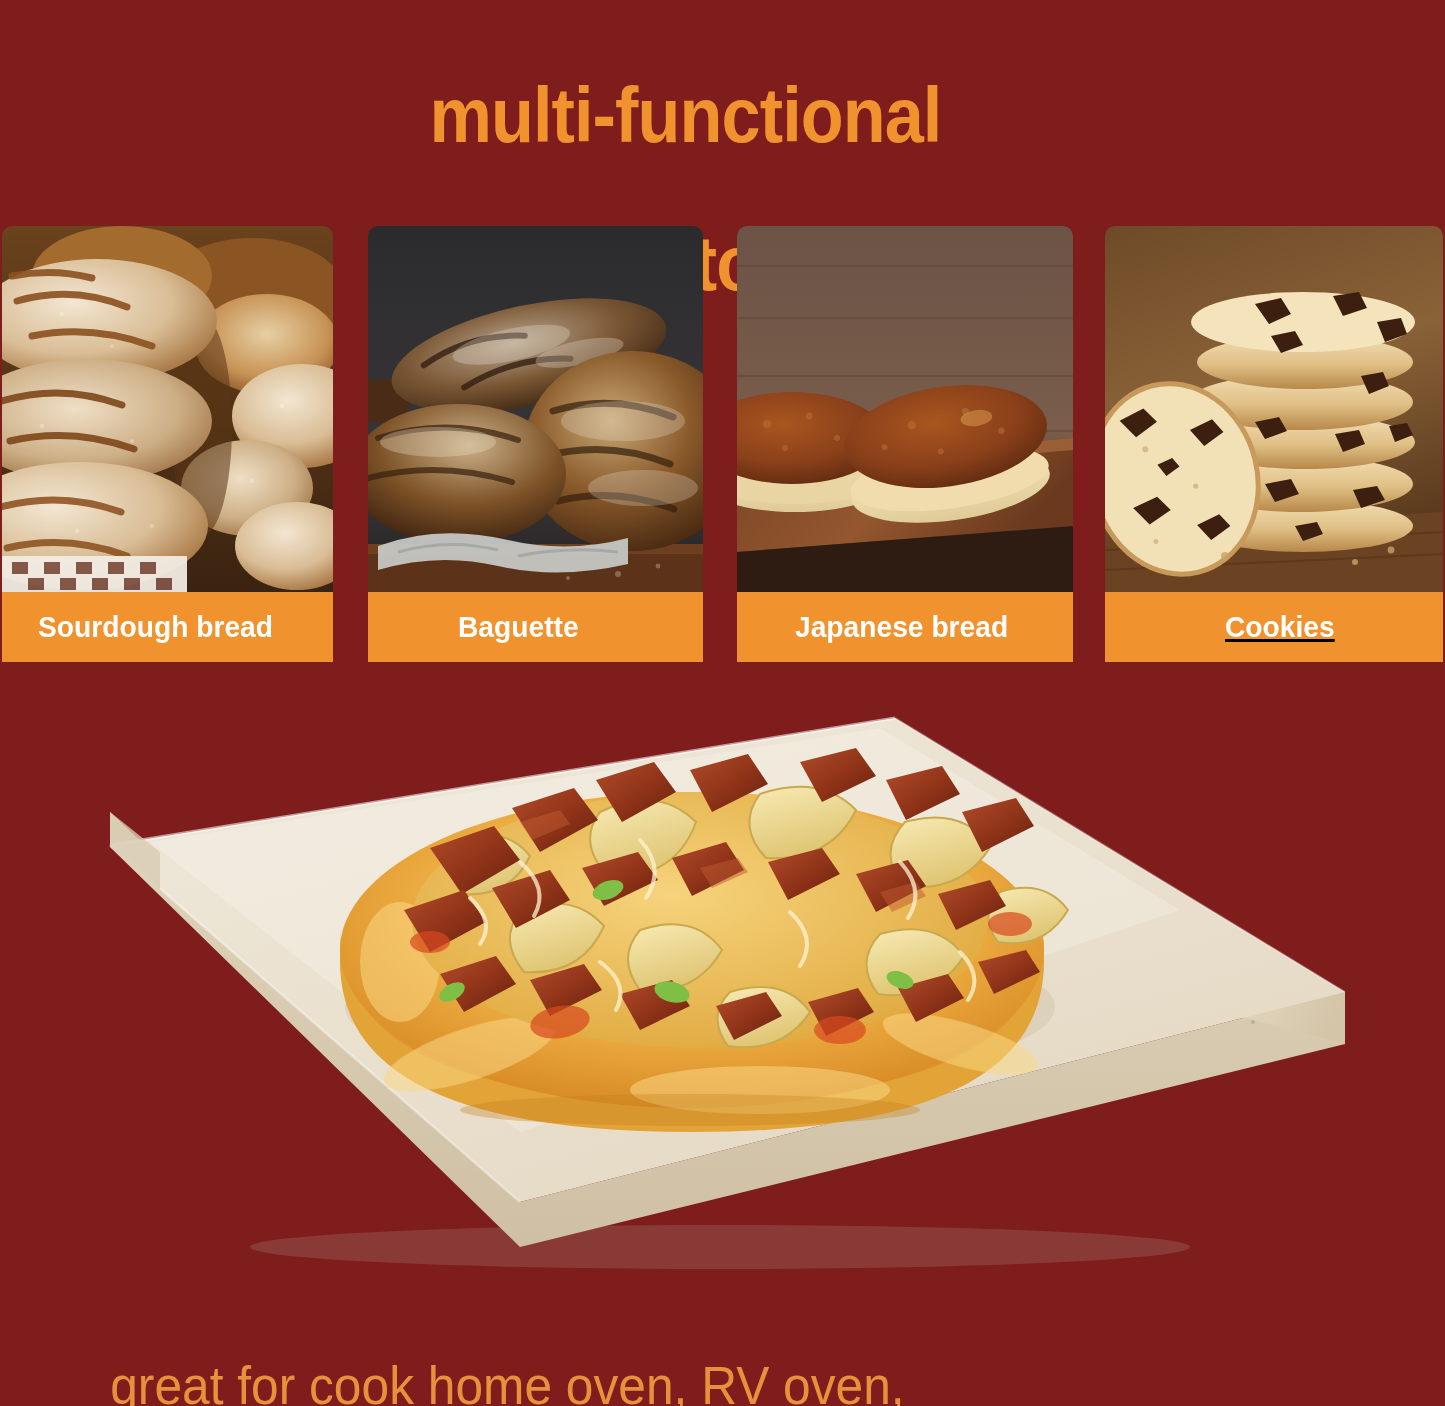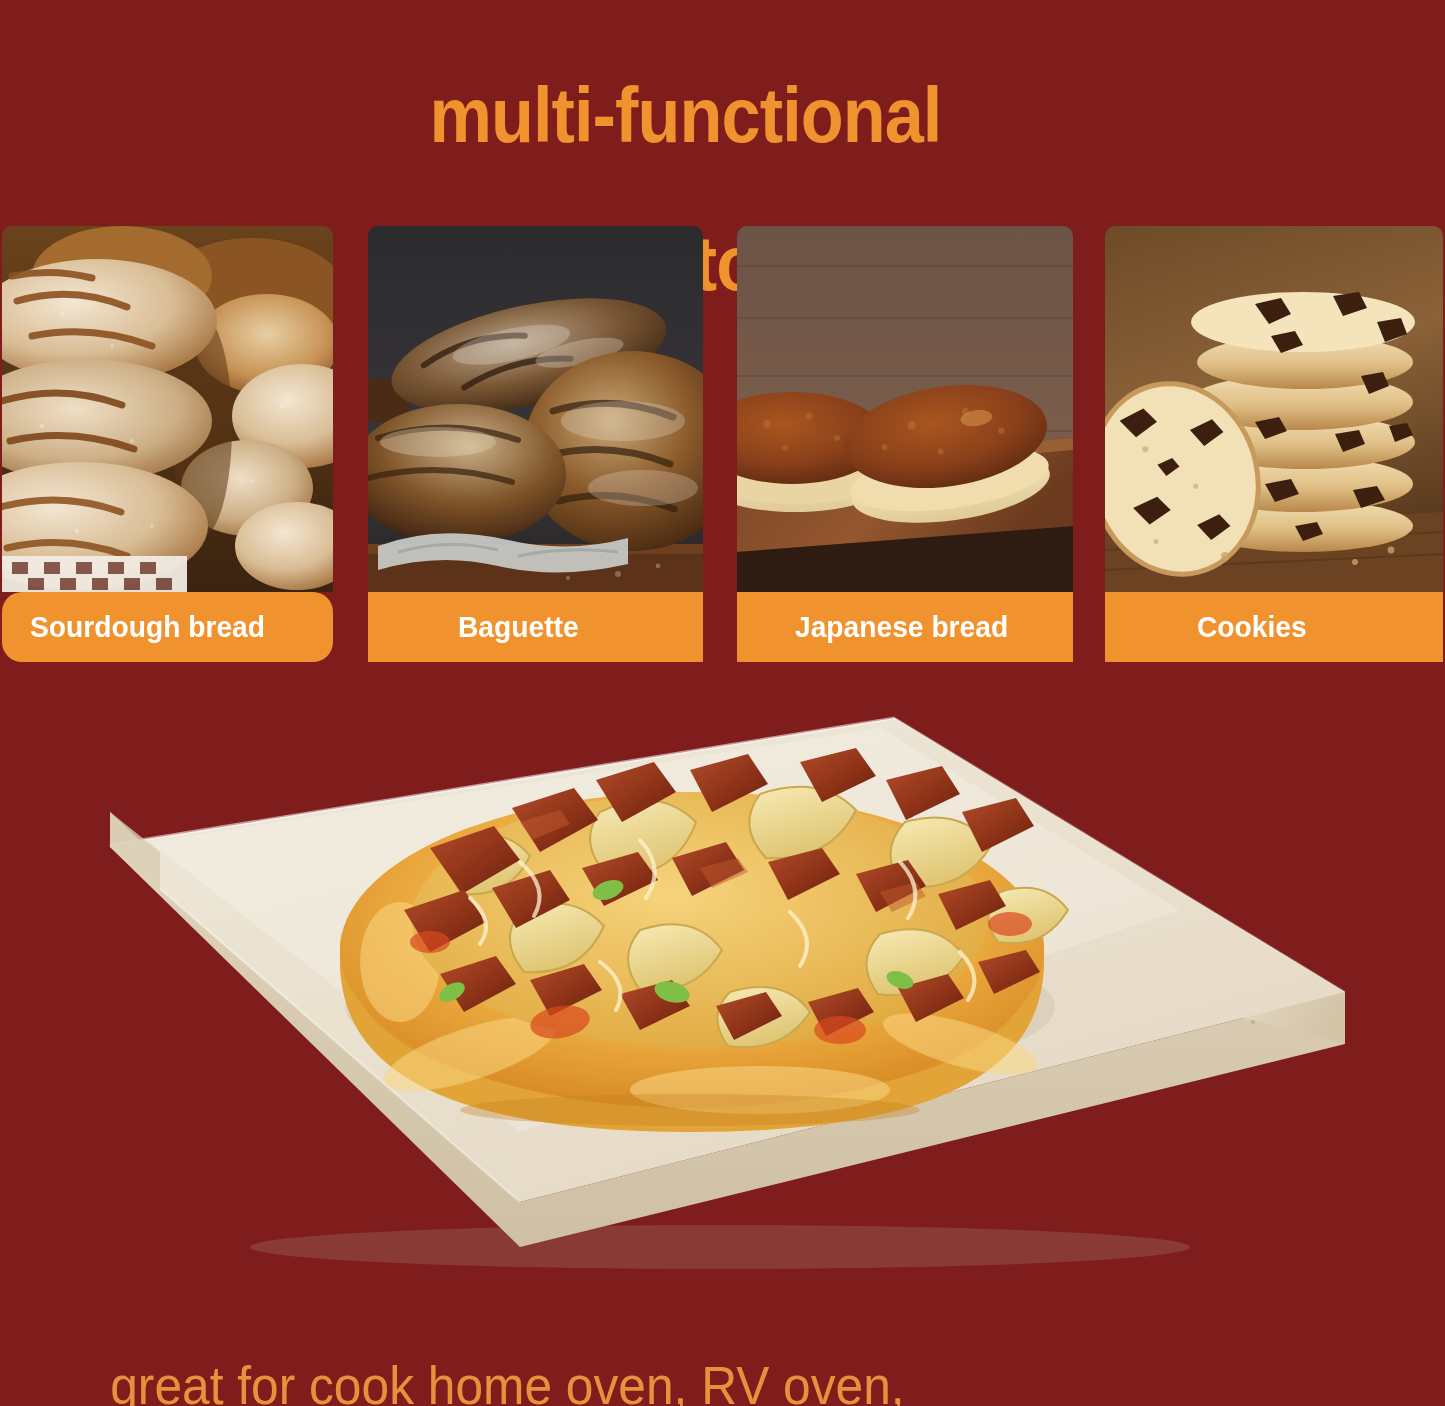--- a/index.html
+++ b/index.html
@@ -49,24 +49,24 @@
     letter-spacing:0px;
     transform:scaleX(0.94);
     transform-origin:left center;
     white-space:nowrap;
     display:block;
   }
   .t1{left:2px;width:331px;}
   .t2{left:368px;width:335px;}
   .t3{left:737px;width:336px;}
   .t4{left:1105px;width:338px;}
-  .t1 .bar{padding-left:28px;border-radius:20px;}
+  .t1 .bar{padding-left:36px;}
   .t2 .bar{padding-left:90px;}
   .t3 .bar{padding-left:58px;}
-  .t4 .bar{padding-left:92px;}
+  .t4 .bar{padding-left:120px;text-decoration:underline;}
 
   
   .hero{position:absolute;left:0;top:662px;width:1445px;height:630px;}
   .hero svg{display:block;width:100%;height:100%;}
 
   
   .caption{
     position:absolute;left:55px;top:1292px;width:1130px;
     color:#E8913C;
     font-size:54px;

